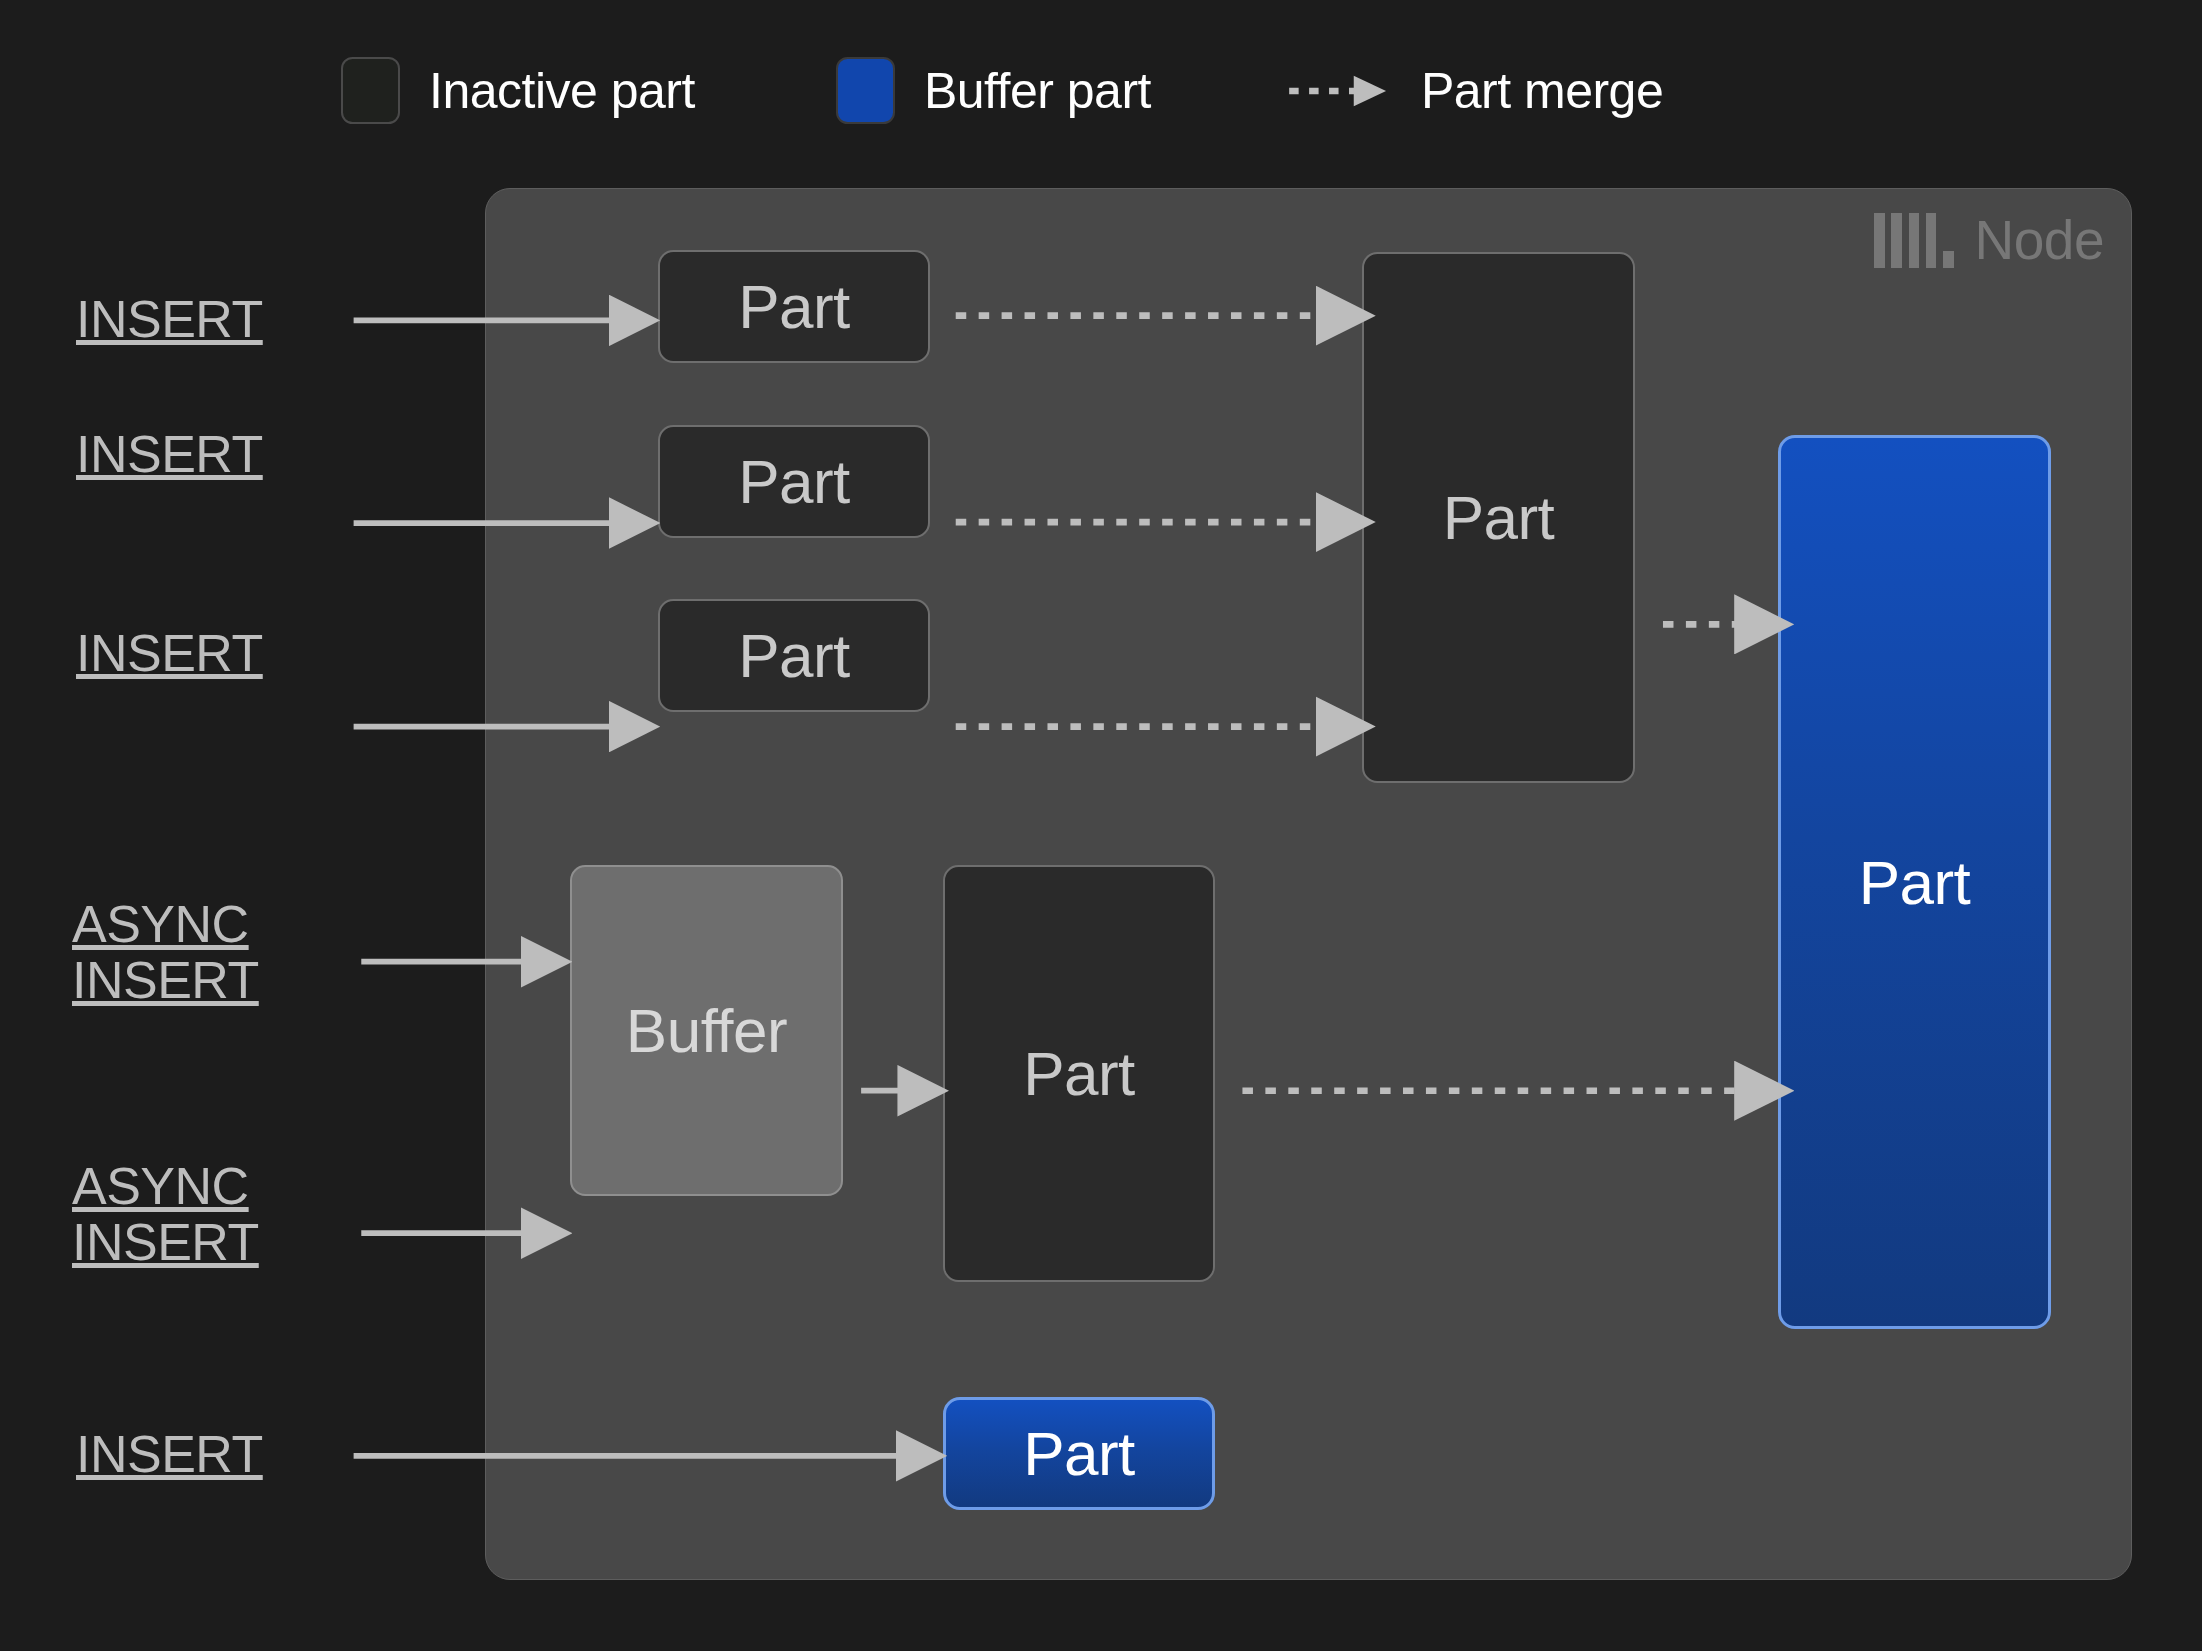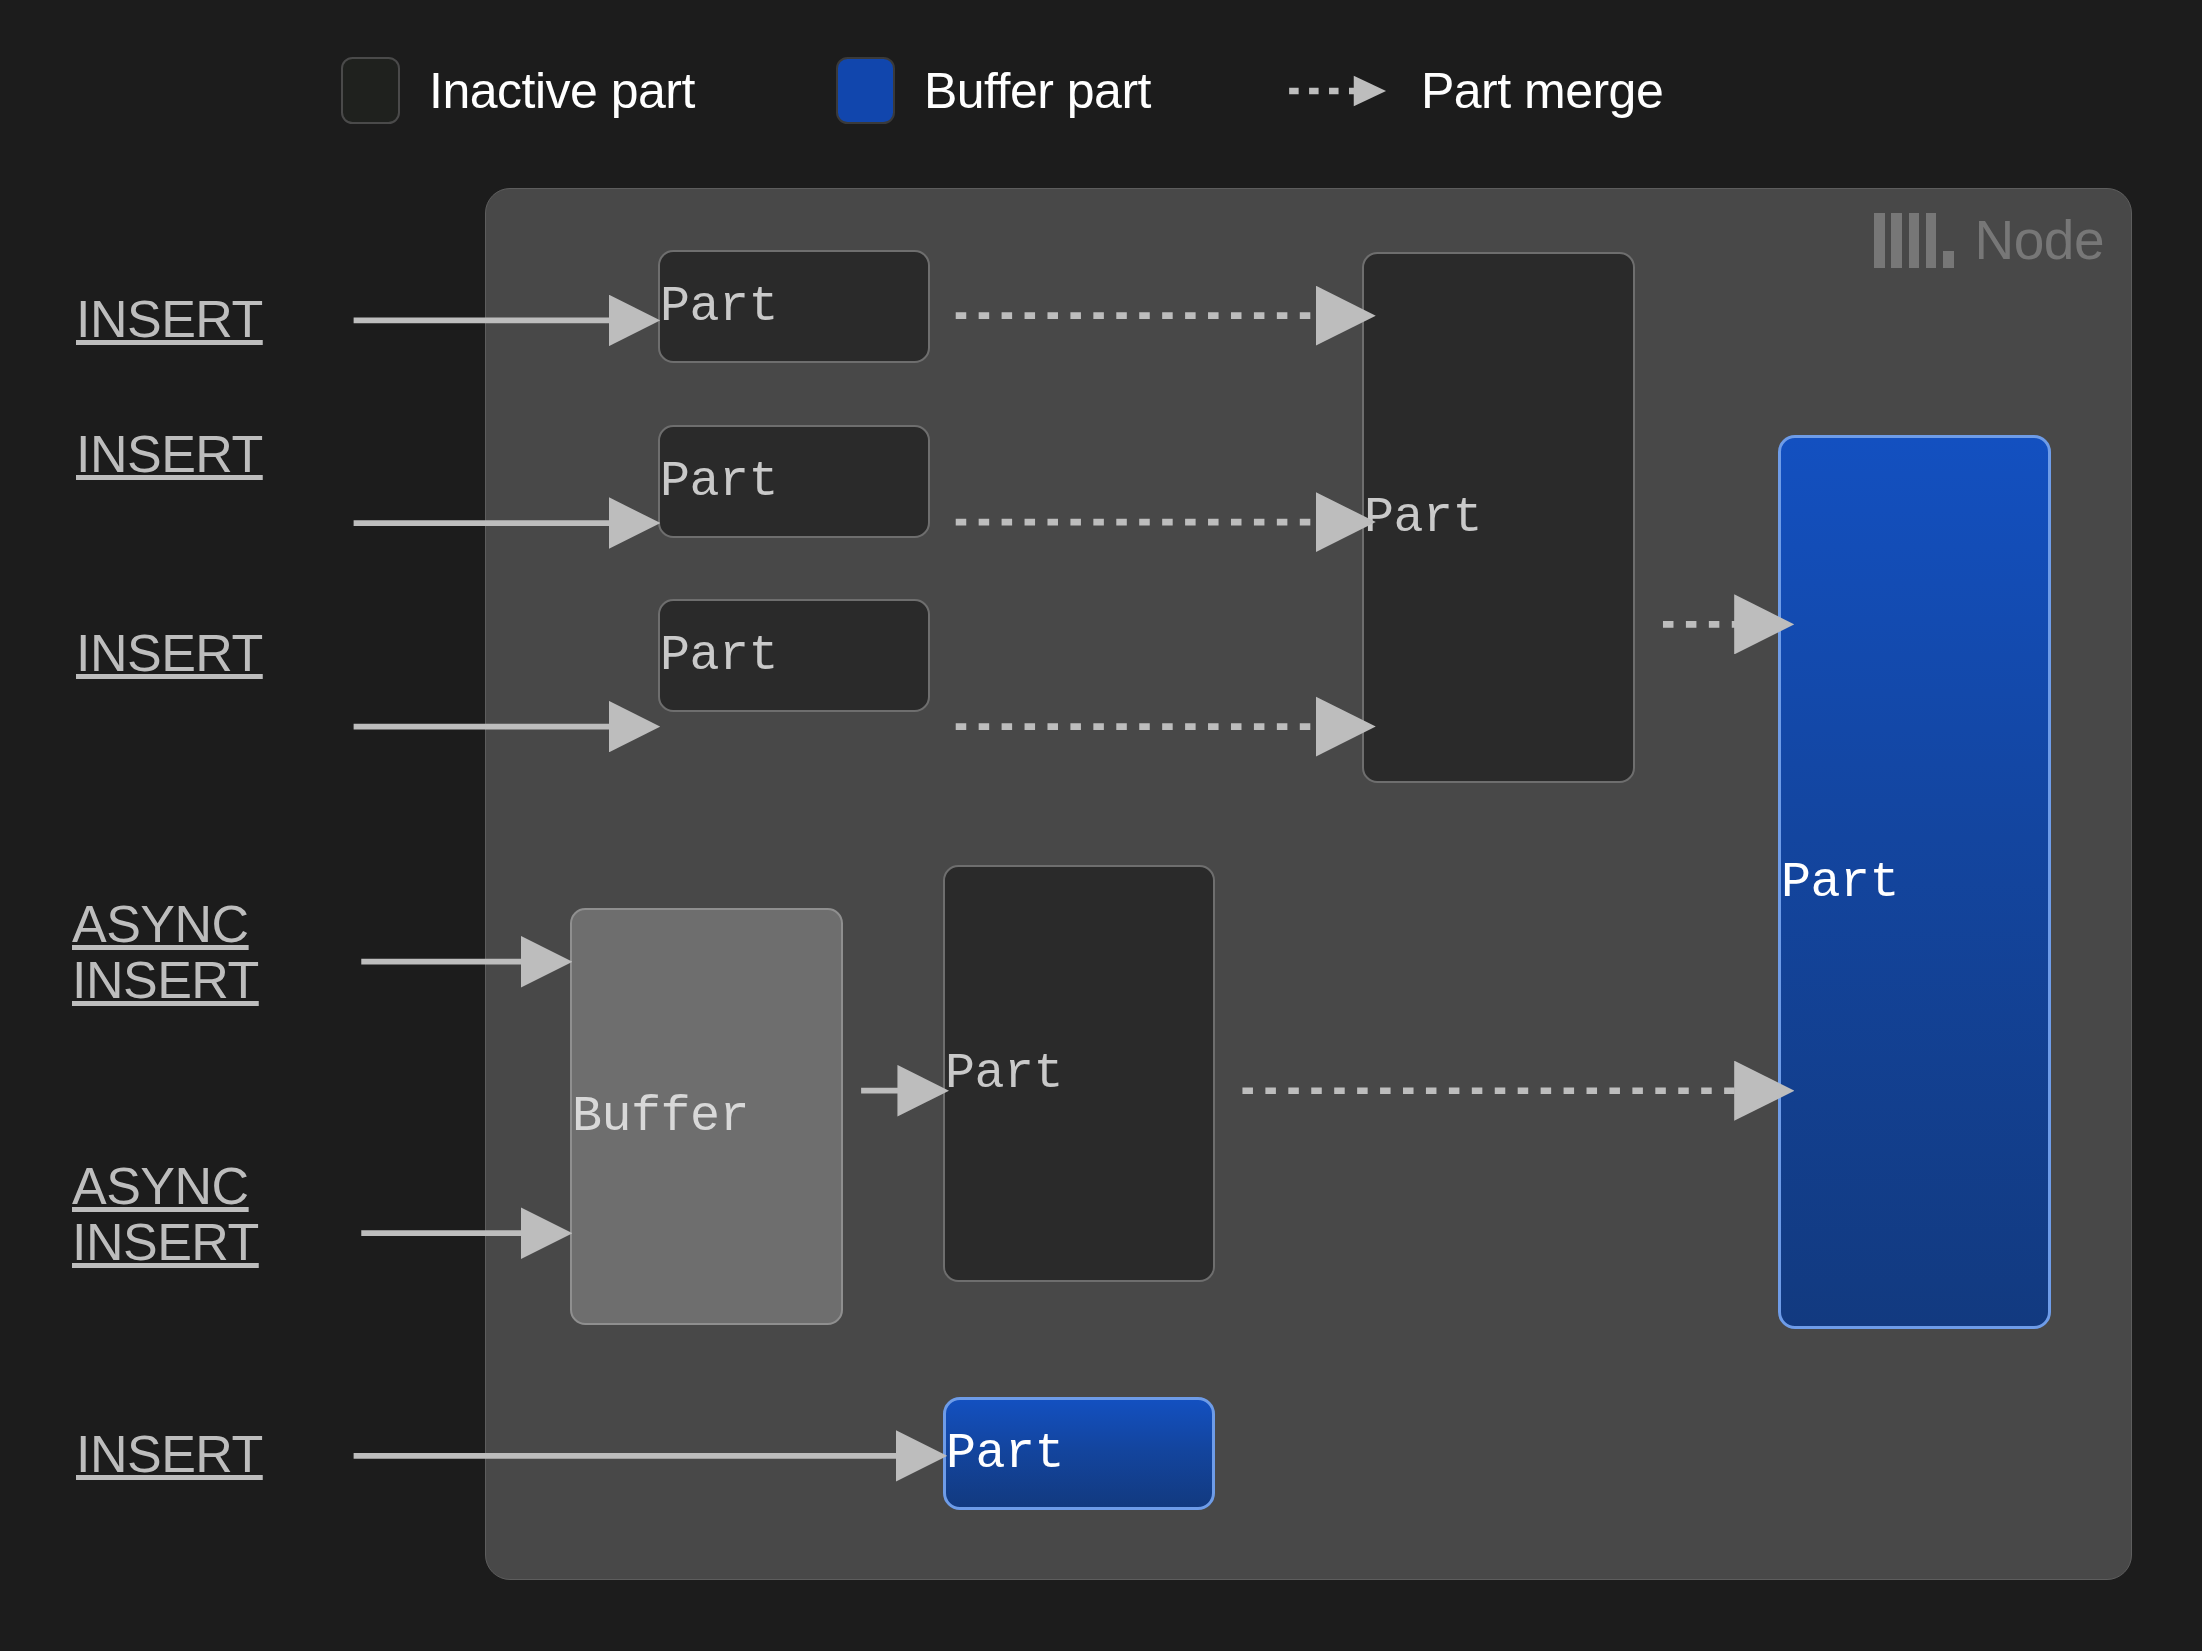--- a/index.html
+++ b/index.html
@@ -102,24 +102,23 @@
     letter-spacing: -0.5px;
   }
 
   
   .box {
     position: absolute;
     border-radius: 15.3px;
     box-sizing: border-box;
     display: flex;
     align-items: center;
-    justify-content: flex-start;
-    font-size: 50px;
-    letter-spacing: -0.5px;
-    font-family: Liberation Mono, monospace;
+    justify-content: center;
+    font-size: 62px;
+    letter-spacing: -0.5px;
   }
   .box.inactive {
     background: #2a2a2a;
     border: 2.9px solid #6e6e6e;
     color: #c9c9c9;
   }
   .box.buffer {
     background: #6e6e6e;
     border: 2.9px solid #8f8f8f;
     color: #d8d8d8;
@@ -129,21 +128,21 @@
     border: 3.8px solid #6e9ce8;
     color: #ffffff;
     border-radius: 17px;
   }
 
   
   #part-insert-1 { left: 658px; top: 250px;  width: 272px; height: 113px; }
   #part-insert-2 { left: 658px; top: 425px;  width: 272px; height: 113px; }
   #part-insert-3 { left: 658px; top: 599px;  width: 272px; height: 113px; }
   #part-merged-1 { left: 1362px; top: 252px; width: 273px; height: 531px; }
-  #buffer-box    { left: 570px;  top: 908px; width: 273px; height: 417px; }
+  #buffer-box    { left: 570px;  top: 865px; width: 273px; height: 331px; }
   #part-async    { left: 943px;  top: 865px; width: 272px; height: 417px; }
   #part-merged-2 { left: 1778px; top: 435px; width: 273px; height: 894px;
                    align-items: center; }
   #part-active   { left: 943px;  top: 1397px; width: 272px; height: 113px; }
 
   
   .source-label {
     position: absolute;
     color: #bdbdbd;
     font-size: 52px;

